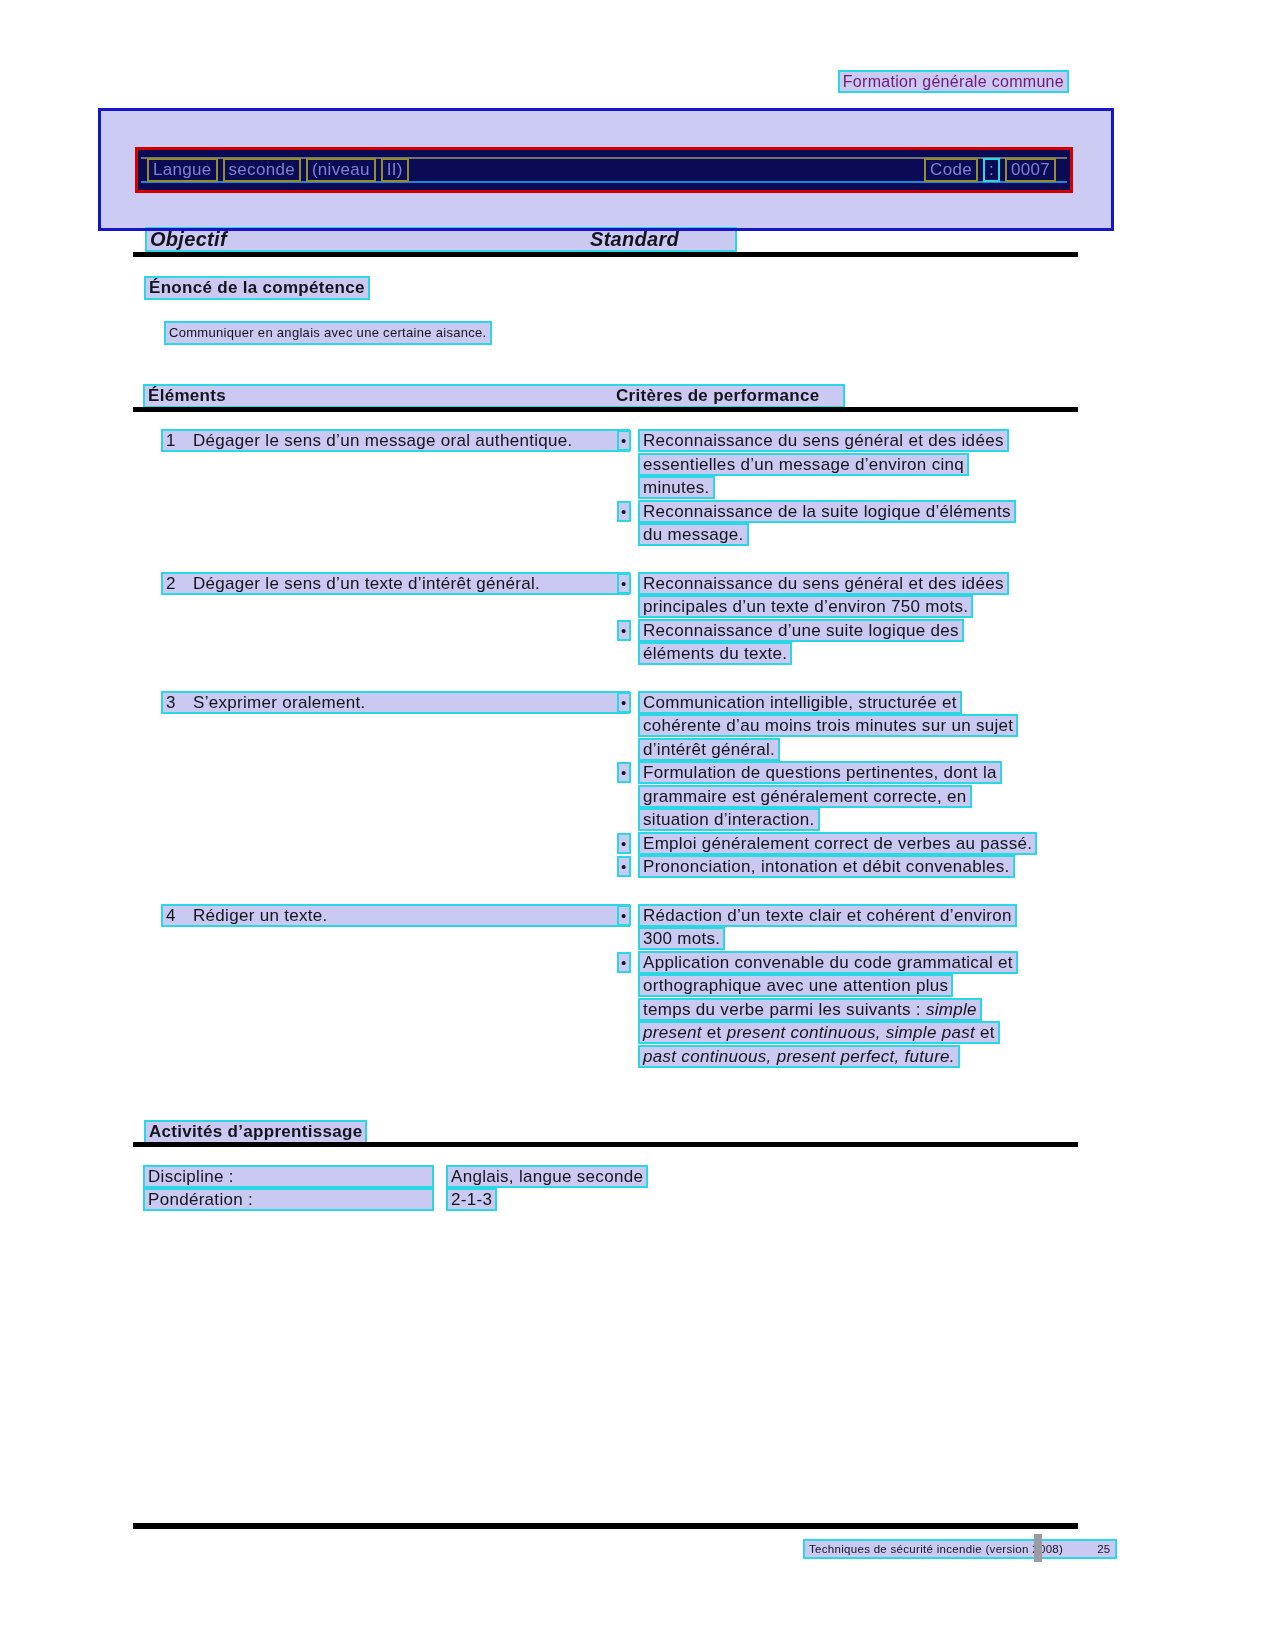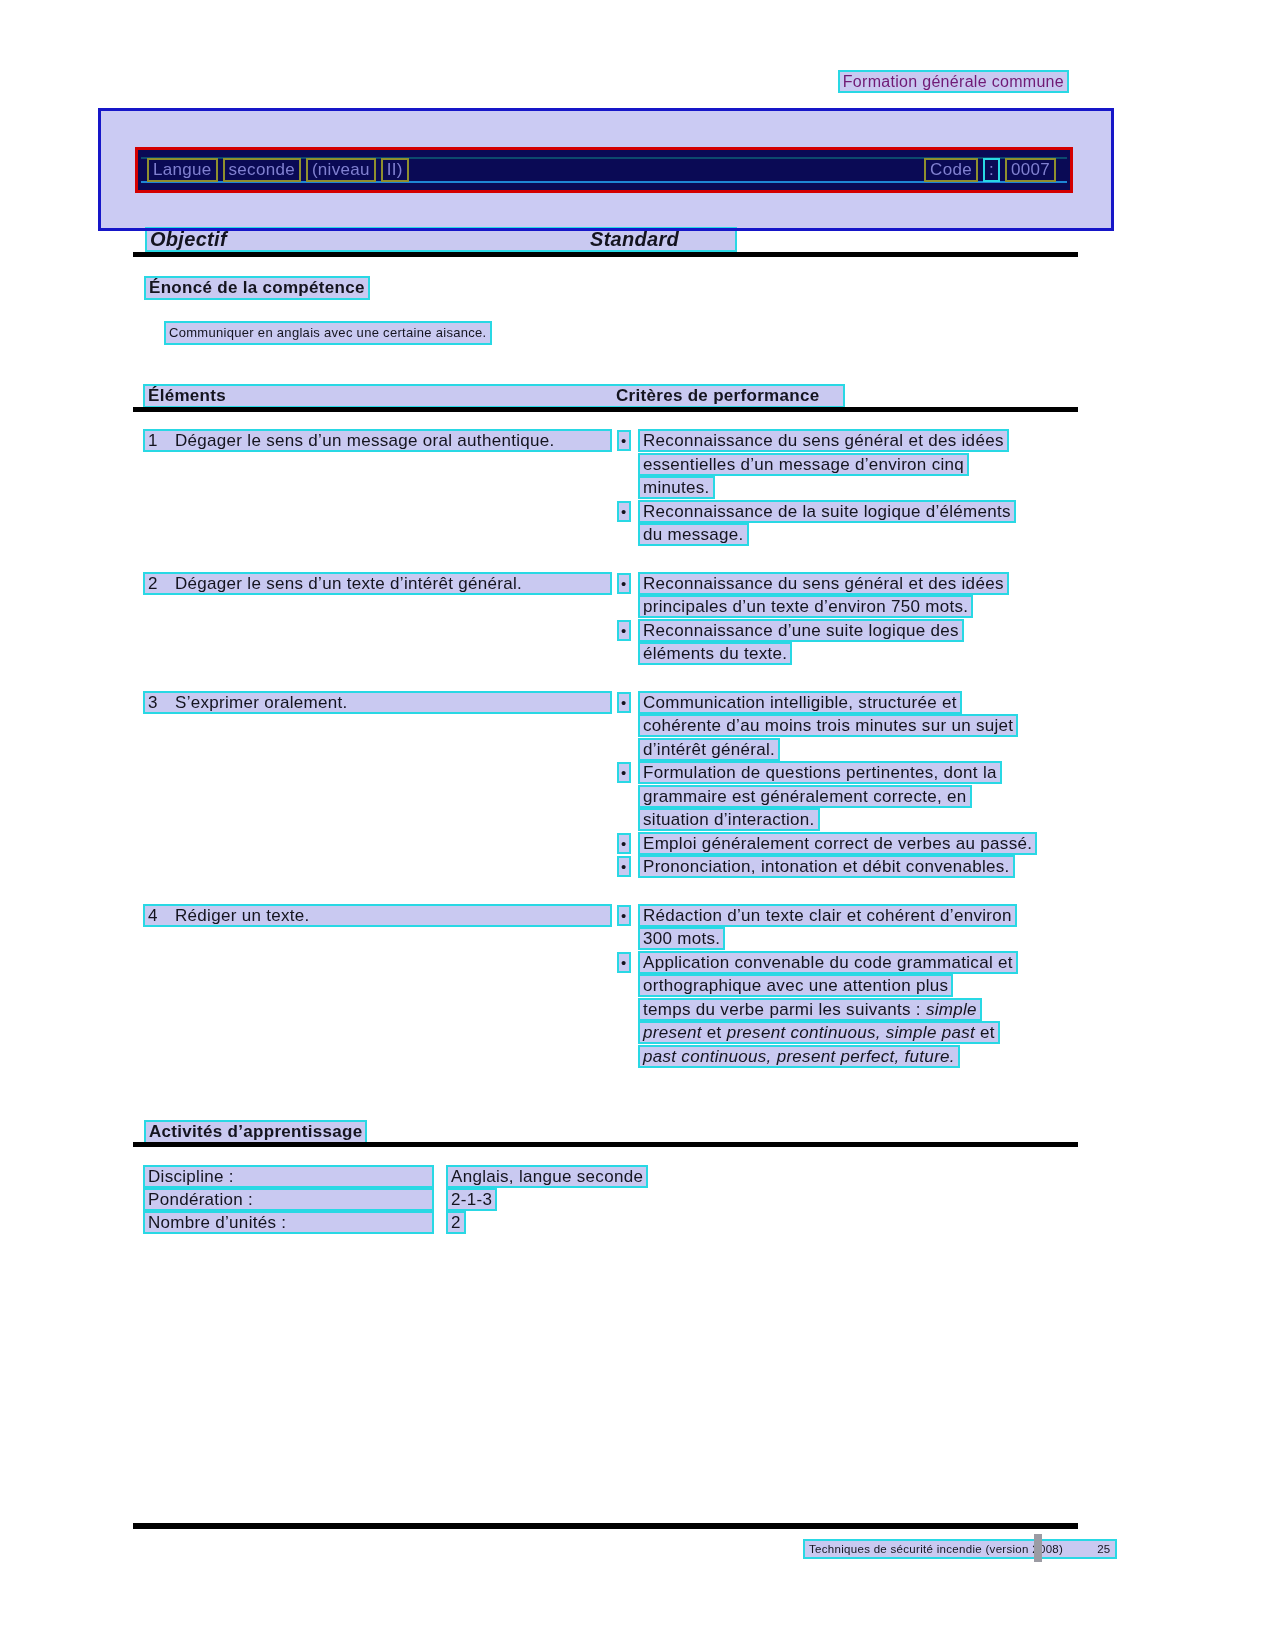--- a/index.html
+++ b/index.html
@@ -19,21 +19,21 @@
     position:absolute;left:98px;top:108px;width:1016px;height:122px;
     background:#cbcbf3;border:3px solid #1616c8;border-bottom:none;box-sizing:border-box;
   }
   .header-box-bottom{position:absolute;left:98px;top:228px;width:1016px;height:3px;background:#1616c8;z-index:5;}
   .title-bar{
     position:absolute;left:135px;top:147px;width:938px;height:46px;
     background:#0a0a55;border:3px solid #d40000;box-sizing:border-box;z-index:2;
   }
   .title-lineband{
     position:absolute;left:3px;right:3px;top:7px;bottom:7px;
-    border-top:2px solid #0c4a6e;border-bottom:2px solid #1e86d4;
+    border-top:2px solid #737373;border-bottom:2px solid #1e86d4;
     display:flex;align-items:center;justify-content:space-between;padding:0 6px;box-sizing:border-box;
   }
   .wgroup{display:flex;align-items:center;}
   .wbox{
     font-size:17px;color:#8080d0;border:2px solid #8f8f2e;padding:0 4px;margin-right:5px;
     line-height:20px;display:inline-block;white-space:nowrap;
   }
   .wbox.sep{border-color:#29d8e4;margin-right:5px;}
   
   .band{position:absolute;font-weight:bold;font-style:italic;font-size:20px;line-height:21px;}
@@ -48,21 +48,21 @@
   
   .enonce-h{position:absolute;left:144px;top:276px;font-weight:bold;font-size:17px;line-height:20px;}
   .enonce-b{position:absolute;left:144px;top:321px;font-size:13px;line-height:20px;padding-left:20px;}
   
   .elem-band{position:absolute;left:143px;top:384px;width:702px;font-weight:bold;font-size:17px;line-height:20px;}
   .elem-band .right-h{position:absolute;left:471px;top:0;}
   
   .rows{position:absolute;left:133px;top:429px;width:945px;}
   .trow{display:flex;margin-bottom:25px;}
   .lcell{width:484px;flex:none;}
-  .lbox{margin-left:10px;width:469px;font-size:17px;line-height:19px;height:23px;}
+  .lbox{margin-left:28px;width:469px;font-size:17px;line-height:19px;height:23px;}
   .lbox .num{display:inline-block;width:27px;}
   .rcell{flex:1;}
   .crit{position:relative;padding-left:21px;}
   .bul{
     position:absolute;left:0;top:1px;font-size:15px;line-height:17px;padding:0 2px;
   }
   .cline{margin:0 0 0.5px 0;}
   .cline .hl{font-size:17px;line-height:19px;}
   .cline i{font-style:italic;}
   
@@ -228,24 +228,20 @@
 <div class="rule rule-3"></div>
 <div class="fields" id="fields">
     <div class="frow">
       <span class="hl flabel">Discipline :</span>
       <span class="hl fvalue">Anglais, langue seconde</span>
     </div>
     <div class="frow">
       <span class="hl flabel">Pondération :</span>
       <span class="hl fvalue">2-1-3</span>
     </div>
-    <div class="frow">
-      <span class="hl flabel">Nombre d’unités :</span>
-      <span class="hl fvalue">2</span>
-    </div>
   </div>
 
 <div class="rule rule-4"></div>
 <div class="footer">
   <span class="hl">
     <span class="ftext">Techniques de sécurité incendie (version 2008)</span>
     <span>25</span>
   </span>
   <span class="fbar"></span>
 </div>

